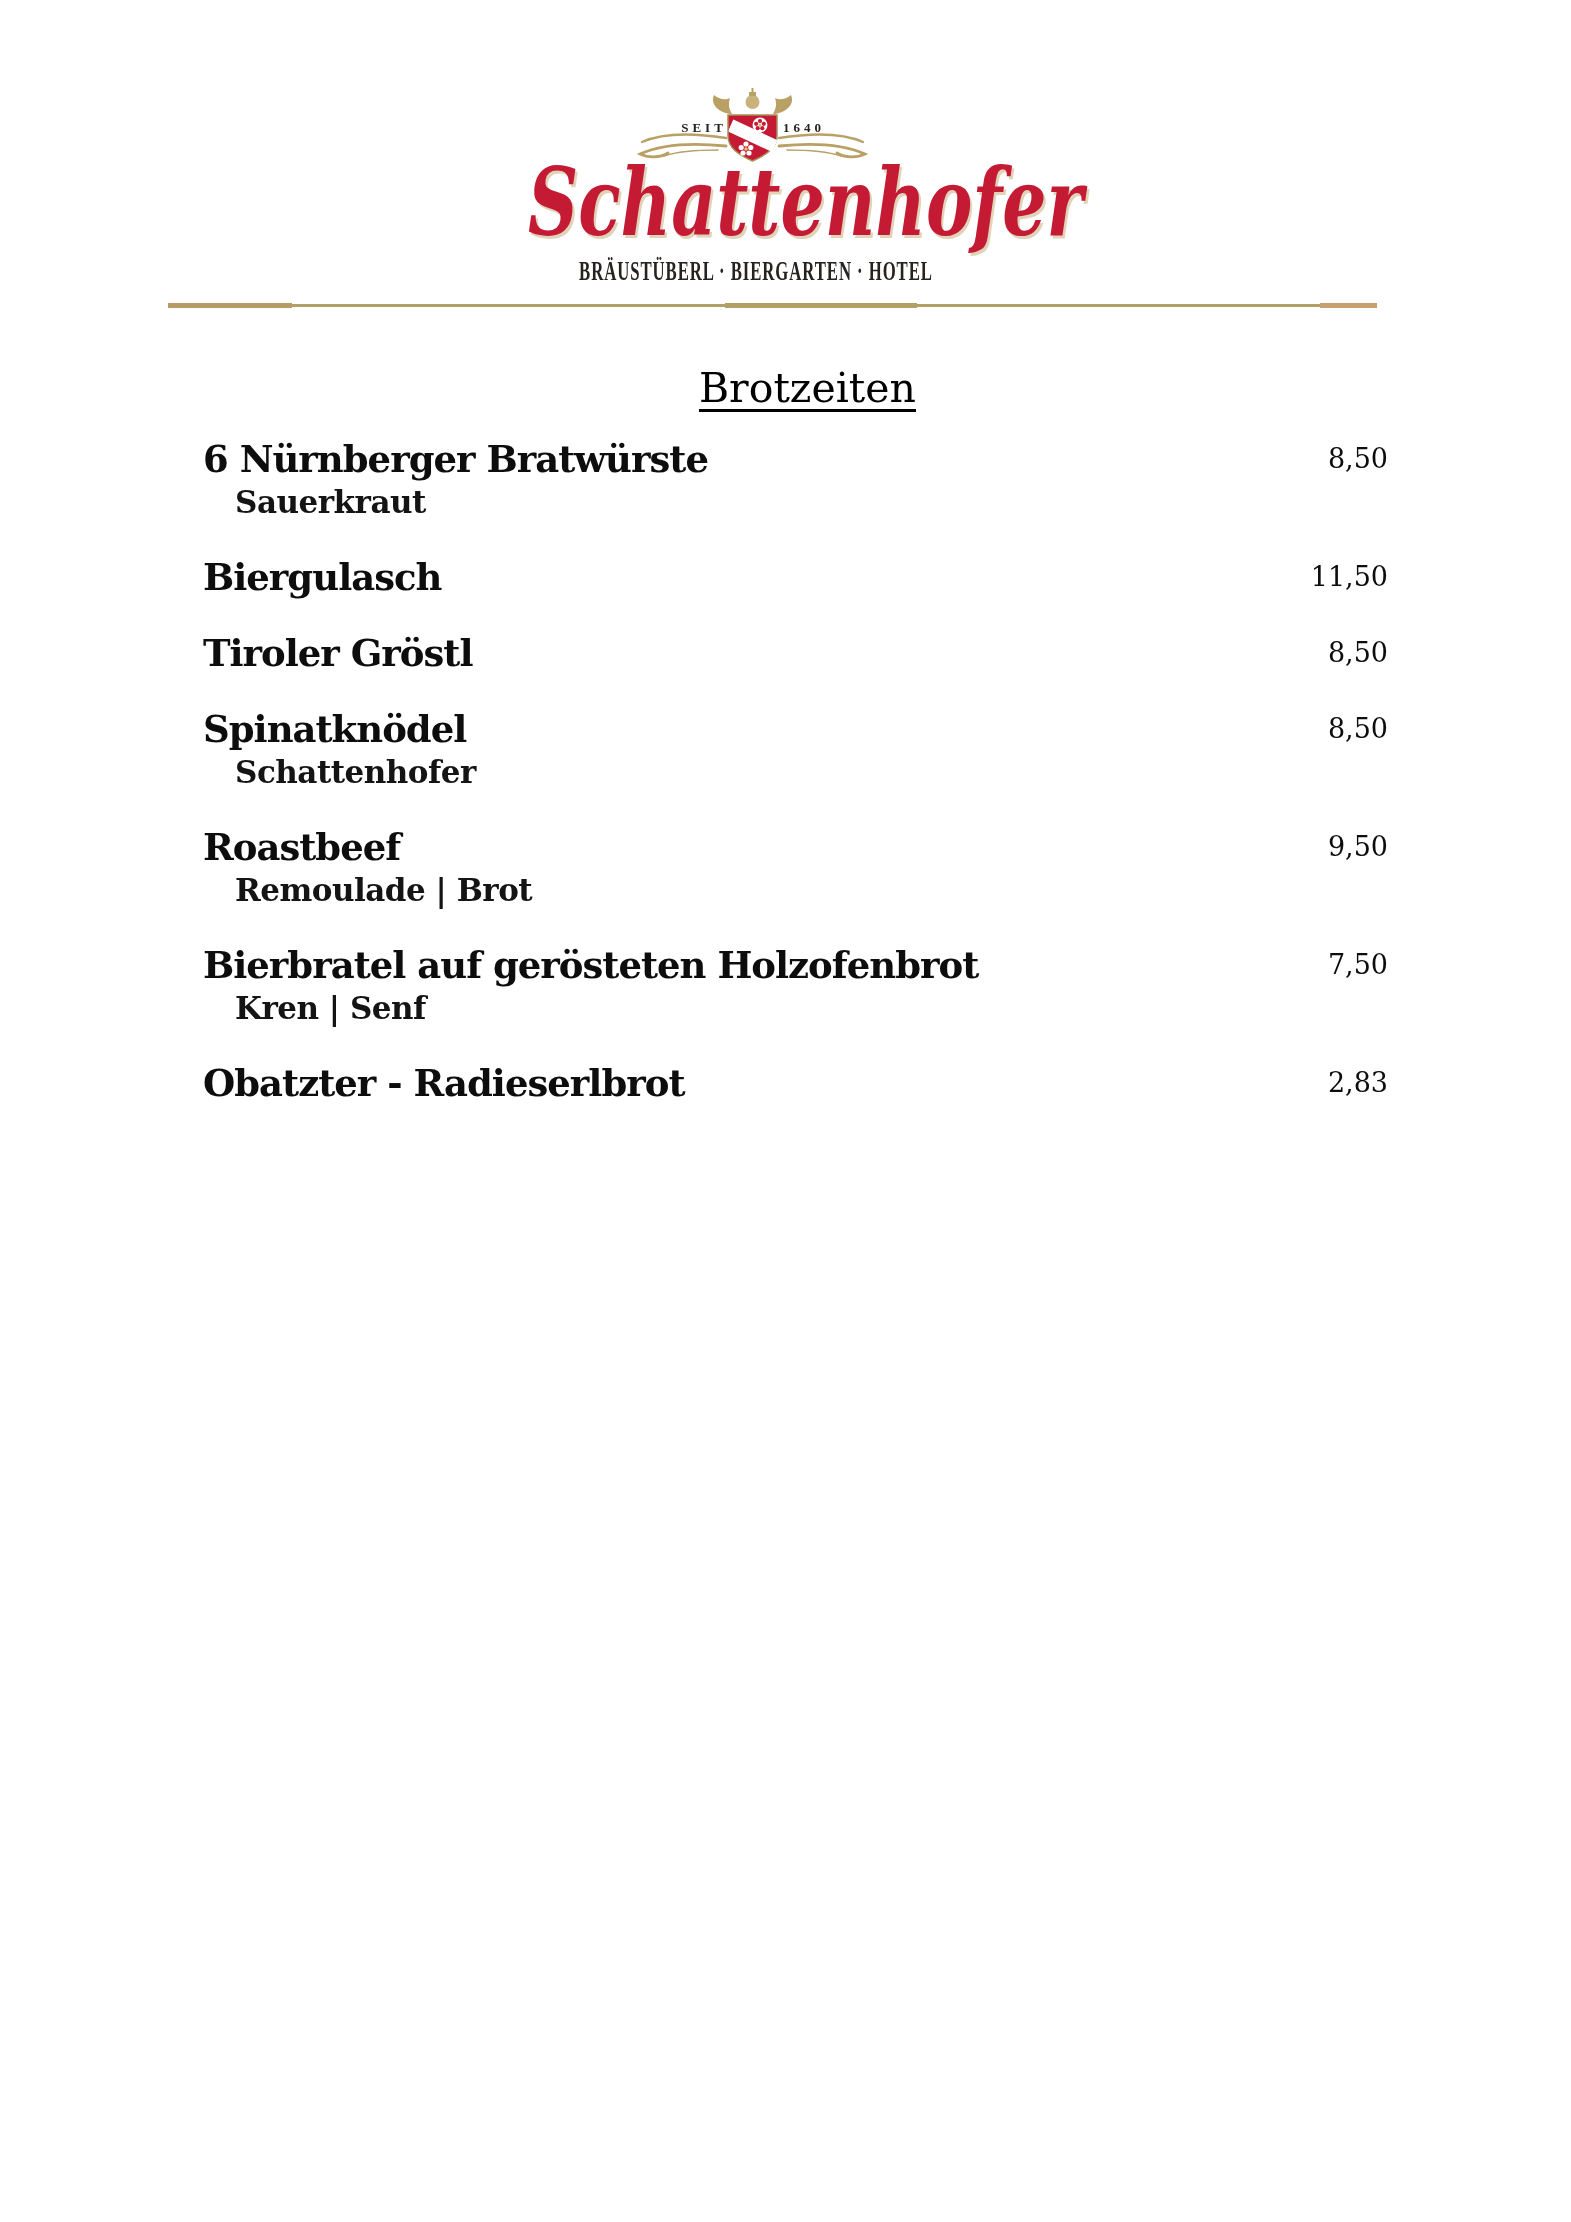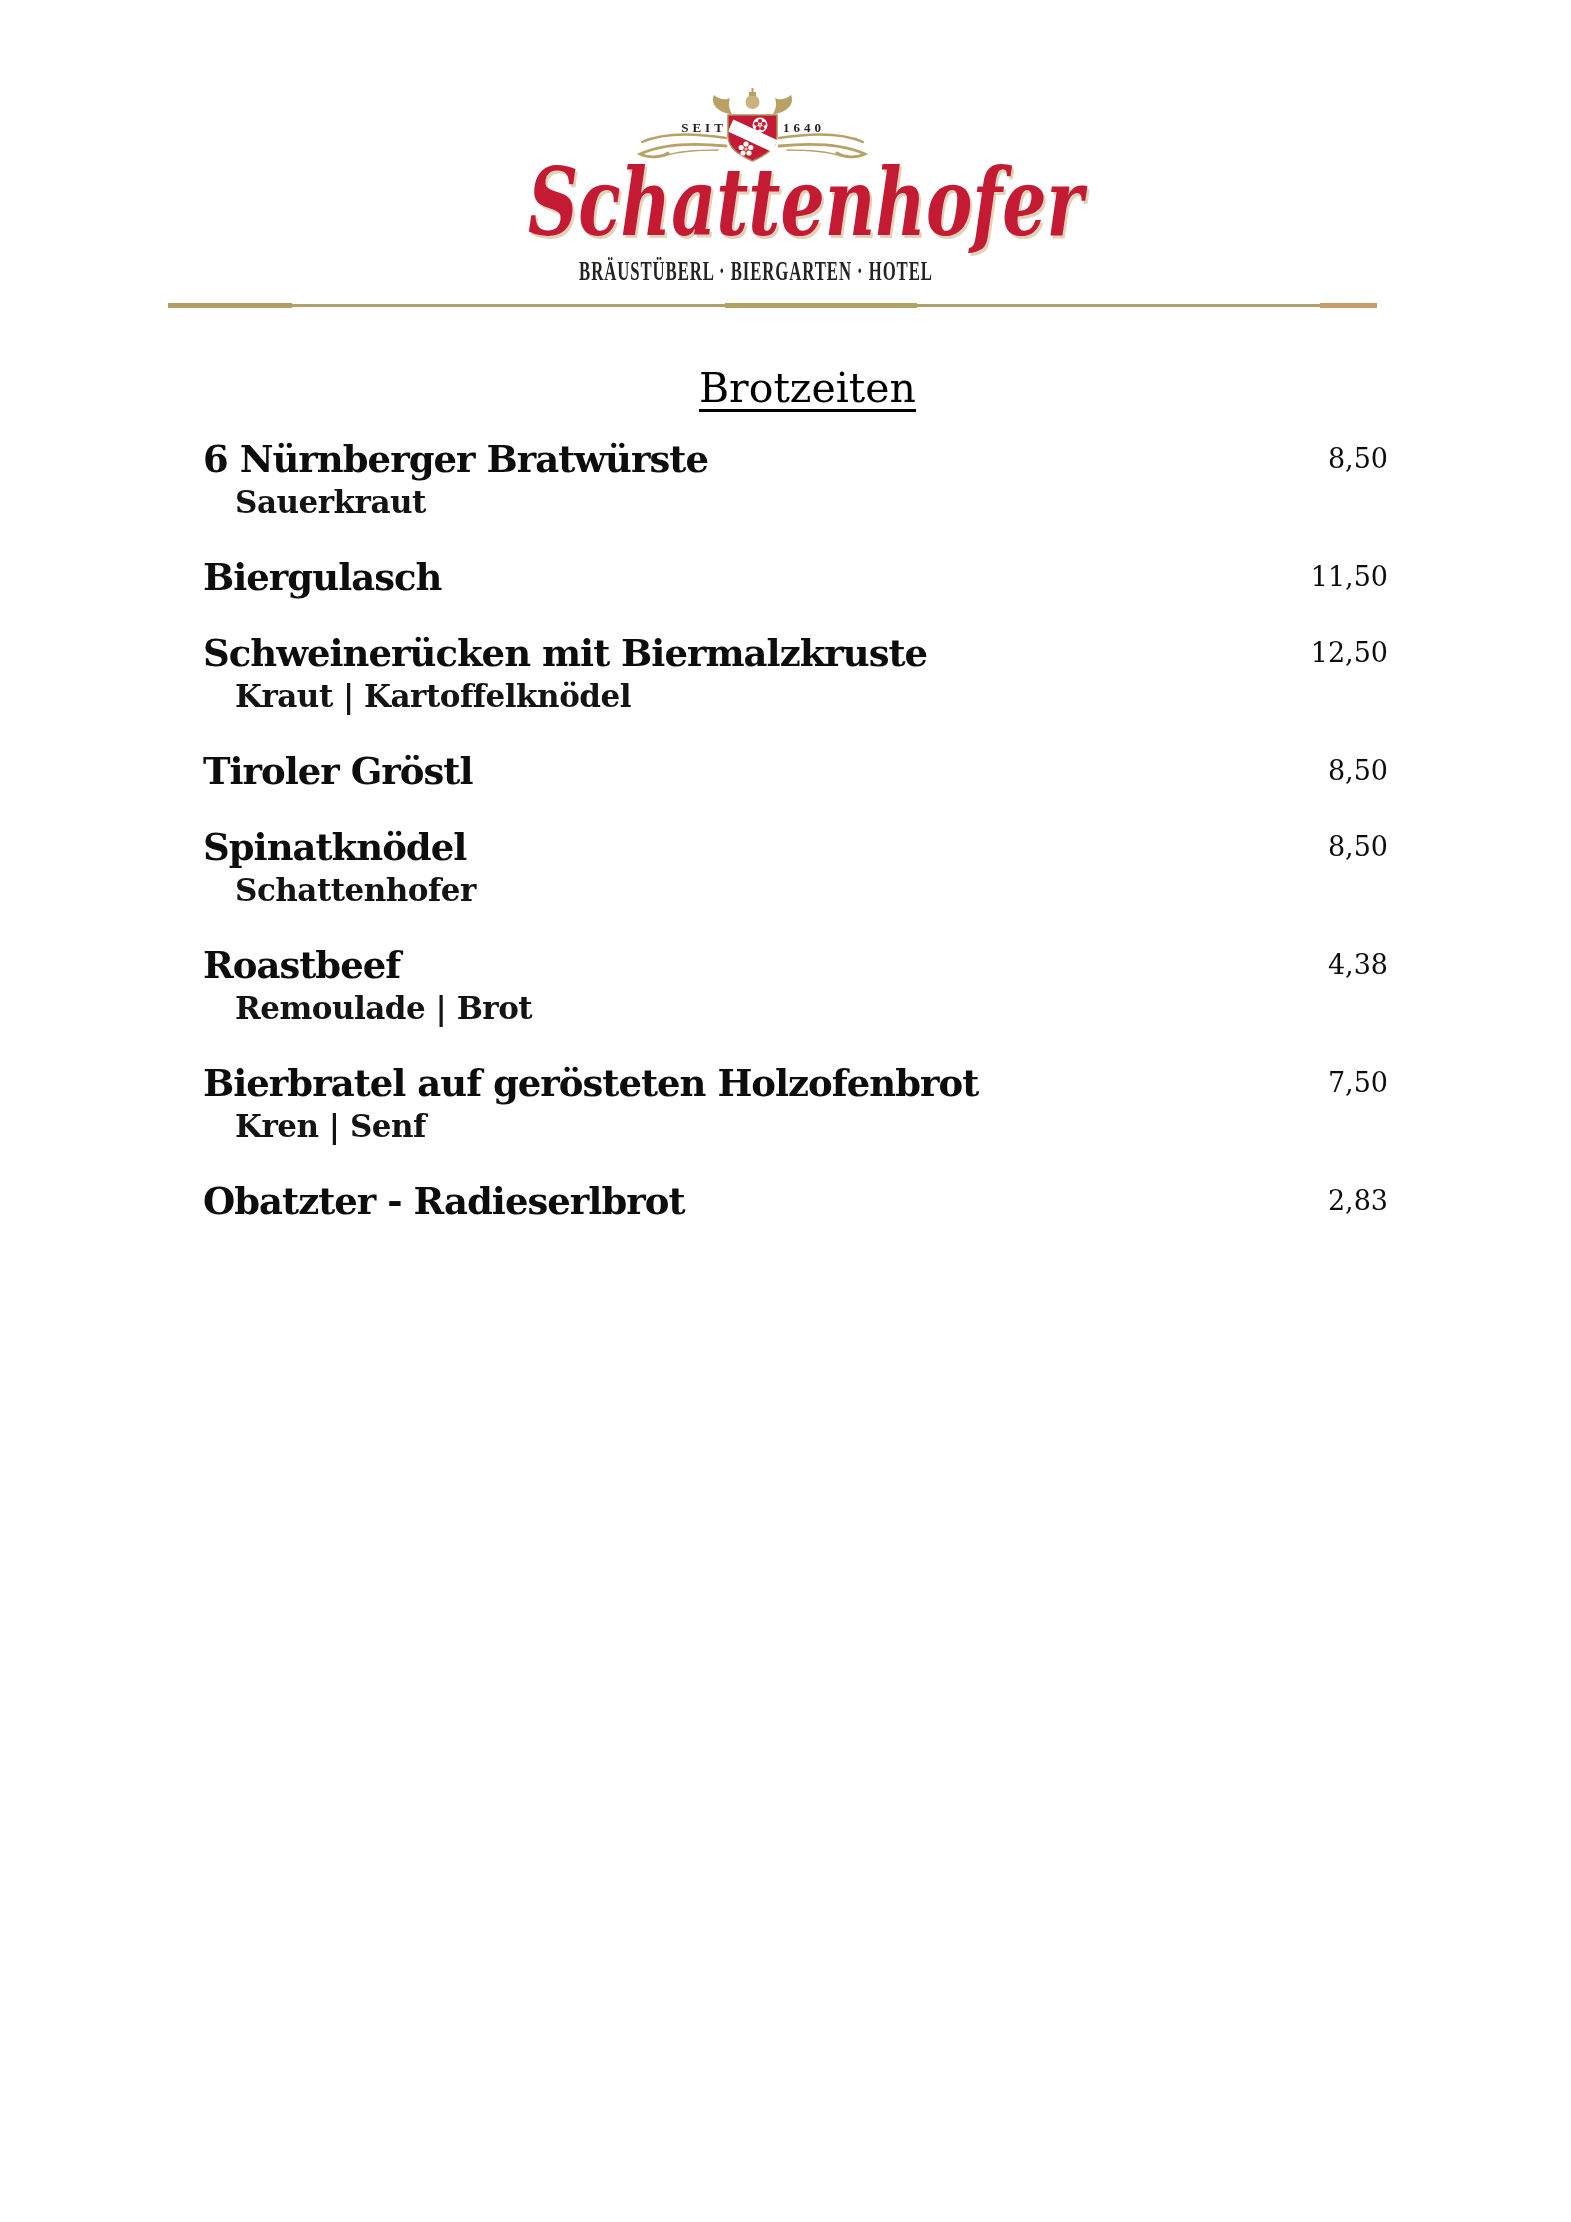--- a/index.html
+++ b/index.html
@@ -152,48 +152,41 @@
       <p class="item-desc">Sauerkraut</p>
     </article>
 
     <article class="item">
       <div class="row">
         <h2 class="item-name">Biergulasch</h2>
         <span class="item-price">11,50</span>
       </div>
     </article>
 
-    <article class="item">
-      <div class="row">
-        <h2 class="item-name">Schweinerücken mit Biermalzkruste</h2>
-        <span class="item-price">12,50</span>
-      </div>
-      <p class="item-desc">Kraut | Kartoffelknödel</p>
-    </article>
 
     <article class="item">
       <div class="row">
         <h2 class="item-name">Tiroler Gröstl</h2>
         <span class="item-price">8,50</span>
       </div>
 
     </article>
 
     <article class="item">
       <div class="row">
         <h2 class="item-name">Spinatknödel</h2>
         <span class="item-price">8,50</span>
       </div>
       <p class="item-desc">Schattenhofer</p>
     </article>
 
     <article class="item">
       <div class="row">
         <h2 class="item-name">Roastbeef</h2>
-        <span class="item-price">4,38</span>
+        <span class="item-price">9,50</span>
       </div>
       <p class="item-desc">Remoulade | Brot</p>
     </article>
 
     <article class="item">
       <div class="row">
         <h2 class="item-name">Bierbratel auf gerösteten Holzofenbrot</h2>
         <span class="item-price">7,50</span>
       </div>
       <p class="item-desc">Kren | Senf</p>

